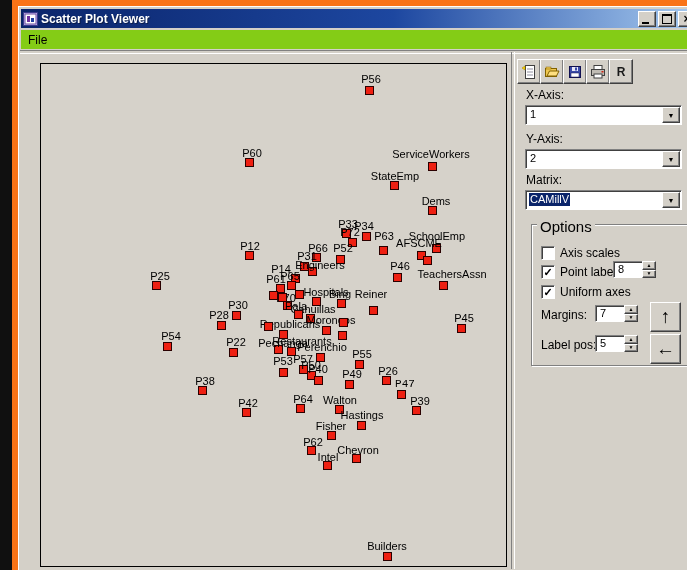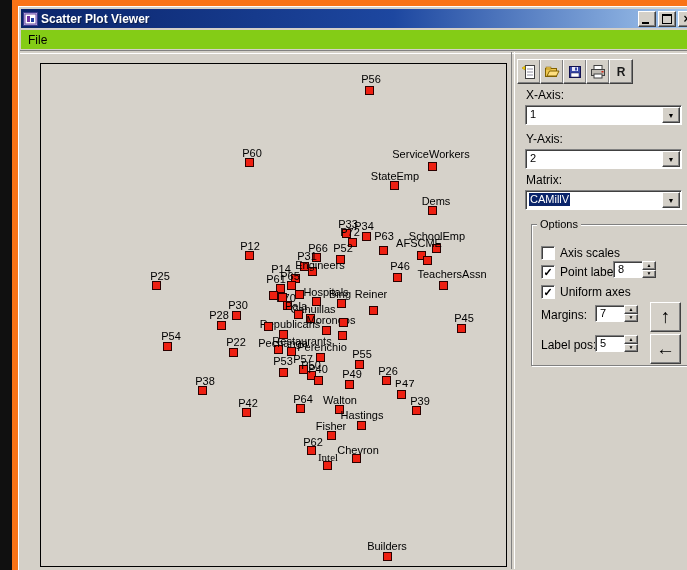--- a/index.html
+++ b/index.html
@@ -43,21 +43,21 @@
          box-shadow:inset 1px 1px 0 #404040;}
   .cval{position:absolute;left:3px;top:2px;font-size:11px;line-height:13px;padding:0 1px;}
   .cval.hl{background:#0a246a;color:#fff;}
   .cbtn{position:absolute;right:1px;top:1px;width:16px;height:14px;background:#d4d0c8;
         border:1px solid;border-color:#fff #404040 #404040 #fff;
         box-shadow:inset -1px -1px 0 #808080;
         display:flex;align-items:center;justify-content:center;}
   .carr{font-size:7px;line-height:7px;color:#000;}
   .group{position:absolute;left:513px;top:218px;width:163px;height:140px;
          border:1px solid #808080;box-shadow:inset 1px 1px 0 #fff,1px 1px 0 #fff;}
-  .legend{position:absolute;left:519px;top:212px;font-size:11px;background:#d4d0c8;
+  .legend{position:absolute;left:519px;top:212px;font-size:15px;background:#d4d0c8;
           padding:0 3px;color:#000;}
   .cbx{position:absolute;width:12px;height:12px;background:#fff;
        border:1px solid;border-color:#808080 #fff #fff #808080;
        box-shadow:inset 1px 1px 0 #404040;
        display:flex;align-items:center;justify-content:center;}
   .cbx .chk{display:none;font-size:11px;font-weight:bold;line-height:10px;color:#000;}
   .cbx.checked .chk{display:block;}
   .edit{position:absolute;width:26px;height:15px;background:#fff;
         border:1px solid;border-color:#808080 #fff #fff #808080;
         box-shadow:inset 1px 1px 0 #404040;
@@ -214,21 +214,21 @@
         <div class="ptlabel" style="left: 262px; top: 329px;">P64</div>
         <div class="marker" style="left: 294px; top: 341px;"></div>
         <div class="ptlabel" style="left: 299px; top: 330px;">Walton</div>
         <div class="marker" style="left: 316px; top: 357px;"></div>
         <div class="ptlabel" style="left: 321px; top: 345px;">Hastings</div>
         <div class="marker" style="left: 286px; top: 367px;"></div>
         <div class="ptlabel" style="left: 290px; top: 356px;">Fisher</div>
         <div class="marker" style="left: 266px; top: 382px;"></div>
         <div class="ptlabel" style="left: 272px; top: 372px;">P62</div>
         <div class="marker" style="left: 282px; top: 397px;"></div>
-        <div class="ptlabel" style="left: 287px; top: 387px; font-family: Liberation Serif, serif;">Intel</div>
+        <div class="ptlabel" style="left: 287px; top: 387px;">Intel</div>
         <div class="marker" style="left: 311px; top: 390px;"></div>
         <div class="ptlabel" style="left: 317px; top: 380px;">Chevron</div>
         <div class="marker" style="left: 342px; top: 488px;"></div>
         <div class="ptlabel" style="left: 346px; top: 476px;">Builders</div>
       </div>
 
   <div class="vsep" style="left:493px;"></div>
   <div class="vsep" style="left:678px;"></div>
 
   <div class="tbtn" style="left:499px;">

